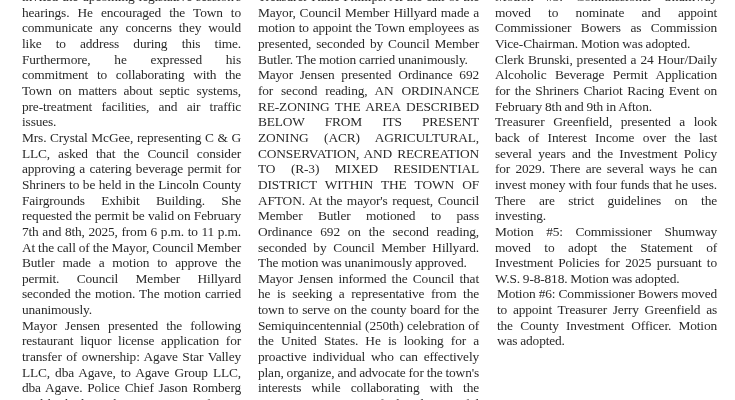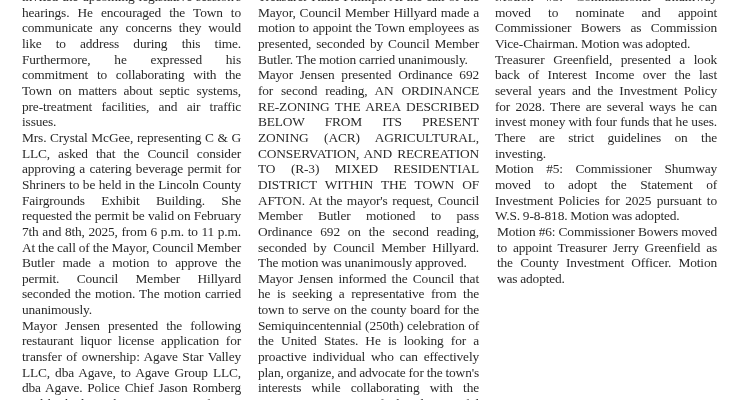--- a/index.html
+++ b/index.html
@@ -57,19 +57,20 @@
 
   <div class="col" id="col-2">
     <p>Treasurer Katie Phillips. At the call of the Mayor, Council Member Hillyard made a motion to appoint the Town employees as presented, seconded by Council Member Butler. The motion carried unanimously.</p>
     <p>Mayor Jensen presented Ordinance 692 for second reading, AN ORDINANCE RE-ZONING THE AREA DESCRIBED BELOW FROM ITS PRESENT ZONING (ACR) AGRICULTURAL, CONSERVATION, AND RECREATION TO (R-3) MIXED RESIDENTIAL DISTRICT WITHIN THE TOWN OF AFTON. At the mayor's request, Council Member Butler motioned to pass Ordinance 692 on the second reading, seconded by Council Member Hillyard. The motion was unanimously approved.</p>
     <p>Mayor Jensen informed the Council that he is seeking a representative from the town to serve on the county board for the Semiquincentennial (250th) celebration of the United States. He is looking for a proactive individual who can effectively plan, organize, and advocate for the town's interests while collaborating with the county to create a unified and impactful celebration.</p>
 
   </div>
 
   <div class="col" id="col-3">
     <p>Motion #3: Commissioner Shumway moved to nominate and appoint Commissioner Bowers as Commission Vice-Chairman. Motion was adopted.</p>
-    <p>Treasurer Greenfield, presented a look back of Interest Income over the last several years and the Investment Policy for 2028. There are several ways he can invest money with four funds that he uses. There are strict guidelines on the investing.</p>
+    <p>Clerk Brunski, presented a 24 Hour/Daily Alcoholic Beverage Permit Application for the Shriners Chariot Racing Event on February 8th and 9th in Afton.</p>
+    <p>Treasurer Greenfield, presented a look back of Interest Income over the last several years and the Investment Policy for 2029. There are several ways he can invest money with four funds that he uses. There are strict guidelines on the investing.</p>
     <p>Motion #5: Commissioner Shumway moved to adopt the Statement of Investment Policies for 2025 pursuant to W.S. 9-8-818. Motion was adopted.</p>
     <p class="indent">Motion #6: Commissioner Bowers moved to appoint Treasurer Jerry Greenfield as the County Investment Officer. Motion was adopted.</p>
 
   </div>
 
 </div>
 
 </body></html>

